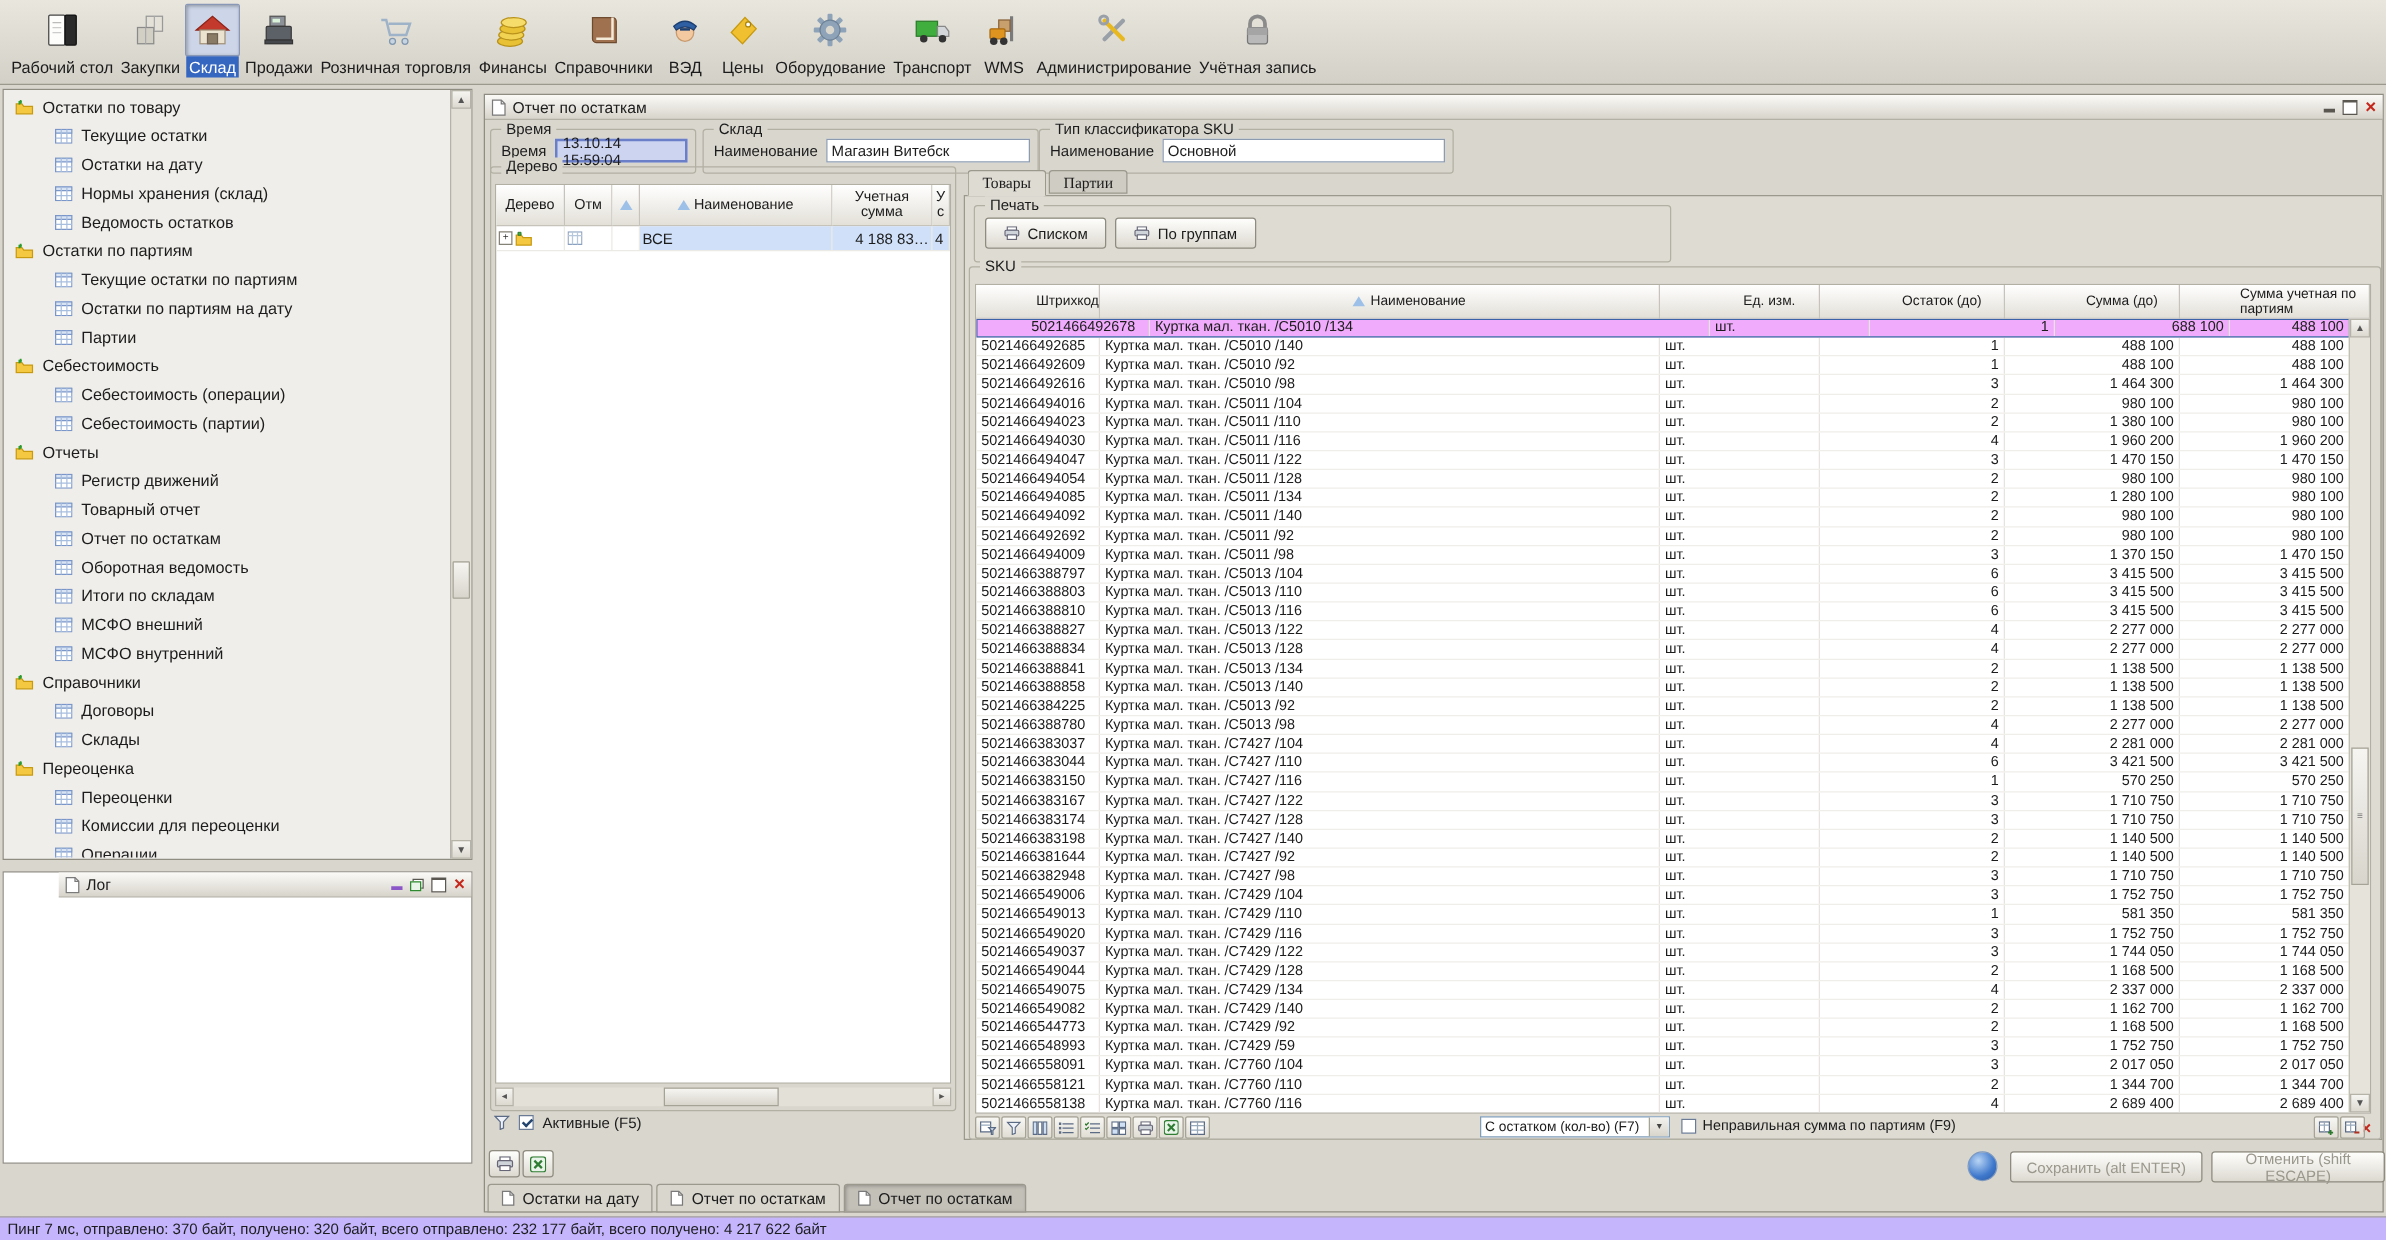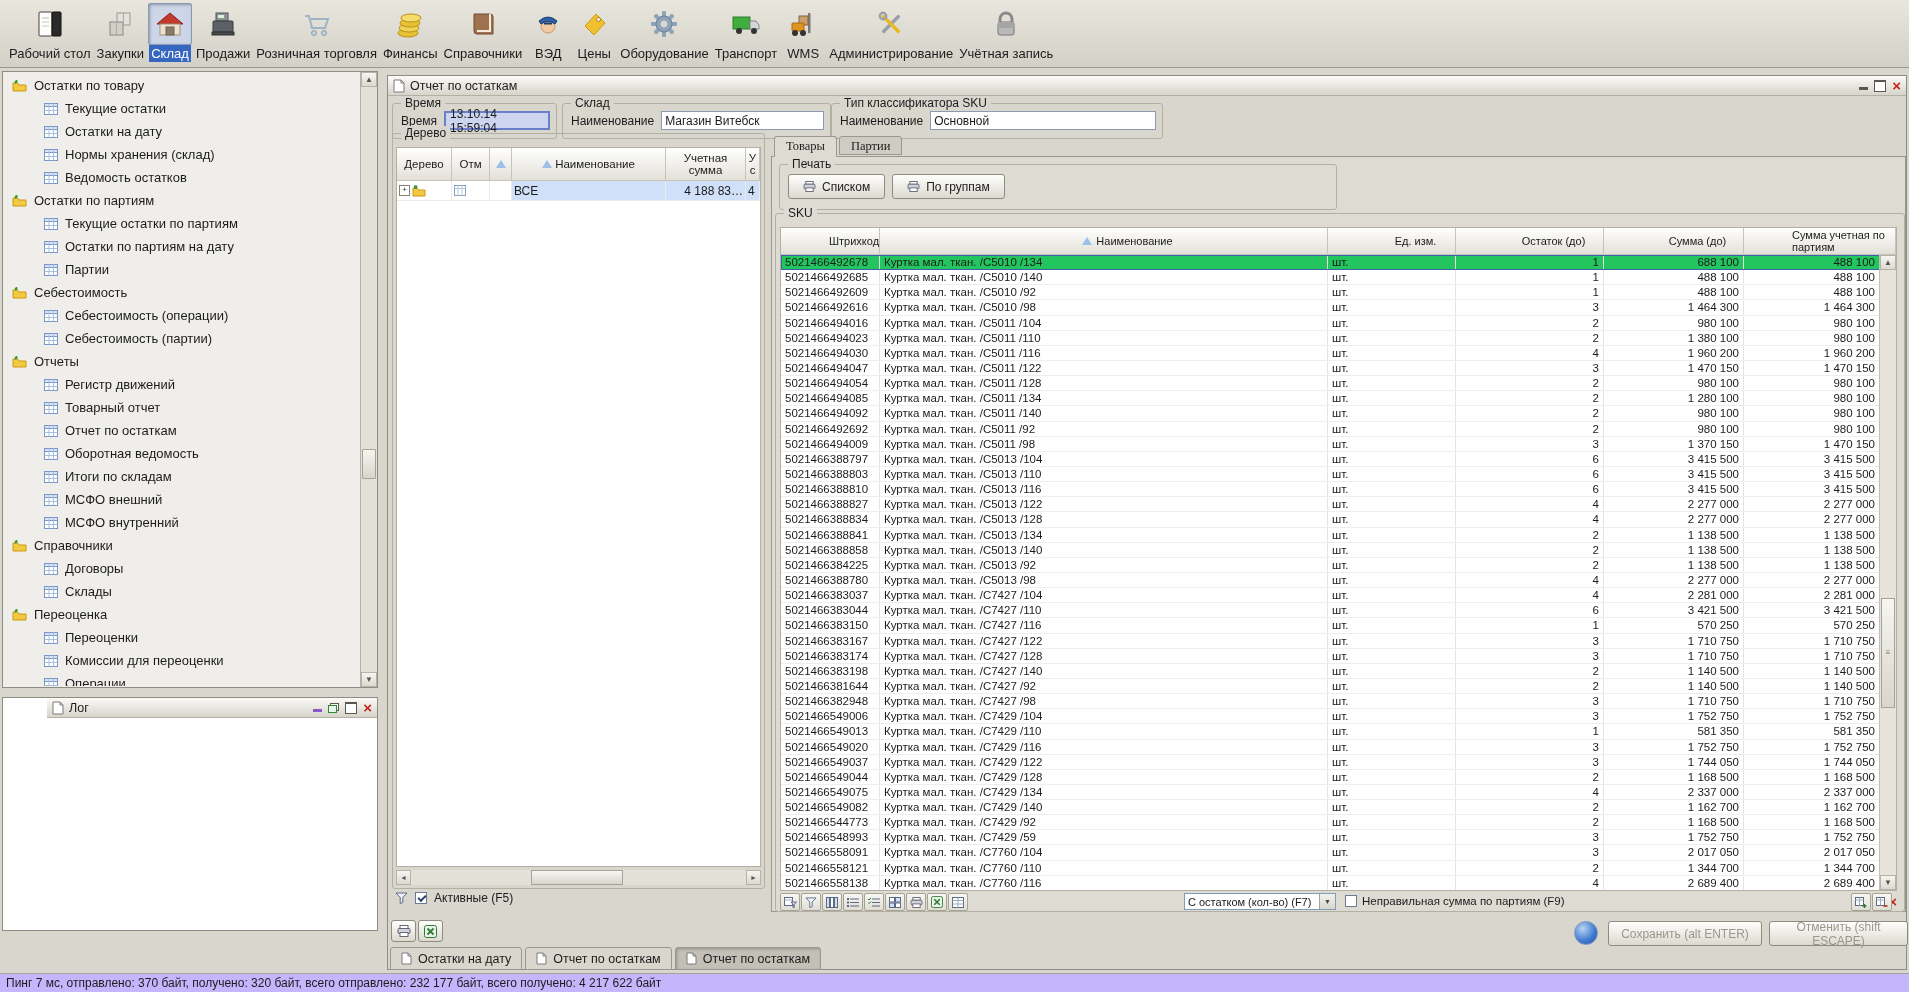--- a/index.html
+++ b/index.html
@@ -106,21 +106,21 @@
   #grp-sku{left:3px;top:56px;width:1128px;height:697px;}
   #sku-table{position:absolute;left:4px;top:13px;width:1117px;height:664px;border:1px solid #b2afa3;background:#fff;box-sizing:border-box;}
   .sku-head{display:grid;grid-template-columns:99px 448px 128px 148px 140px 1fr;height:27px;}
   .sku-head > div{background:linear-gradient(#ffffff,#e3e0d8);border-right:1px solid #c6c3ba;border-bottom:1px solid #c6c3ba;
                   display:flex;align-items:center;justify-content:center;font-size:11px;gap:4px;padding-left:48px;}
   #sku-rows{position:absolute;top:27px;left:0;right:16px;bottom:0;overflow:hidden;}
   .sku-row{display:grid;grid-template-columns:99px 448px 128px 148px 140px 1fr;height:15.15px;font-size:11.5px;
            border-bottom:1px solid #f0eee9;box-sizing:border-box;}
   .sku-row > div{padding:0 4px;border-right:1px solid #e6e4de;white-space:nowrap;overflow:hidden;line-height:14px;}
   .sku-row .num{text-align:right;}
-  .sku-row.sel{outline:1px solid #3d62a8;outline-offset:-1px;background:#22c55e;}
+  .sku-row.sel{outline:1px solid #3d62a8;outline-offset:-1px;background:#f0abfc;padding-left:40px;}
   #sku-vscroll{position:absolute;top:27px;right:0;bottom:0;width:16px;background:#e6e3db;border-left:1px solid #c2bfb5;}
   .vthumb{position:absolute;left:1px;right:1px;top:54%;height:17%;background:linear-gradient(#f6f5f1,#d8d5cc);
           border:1px solid #a5a296;display:flex;align-items:center;justify-content:center;font-size:8px;color:#777;}
 
   #sku-bottombar{position:absolute;left:4px;top:679px;width:1117px;height:17px;}
   .ti{position:absolute;width:18px;height:16px;border:1px solid #a6a396;border-radius:2px;
       background:linear-gradient(#f8f7f3,#e0ddd4);display:flex;align-items:center;justify-content:center;}
   .combo{position:absolute;left:404px;top:0;width:152px;height:17px;background:#fff;border:1px solid #7f9db9;
          display:flex;align-items:center;font-size:11px;box-sizing:border-box;}
   .combo .cval{flex:1;padding:0 3px;white-space:nowrap;overflow:hidden;}

